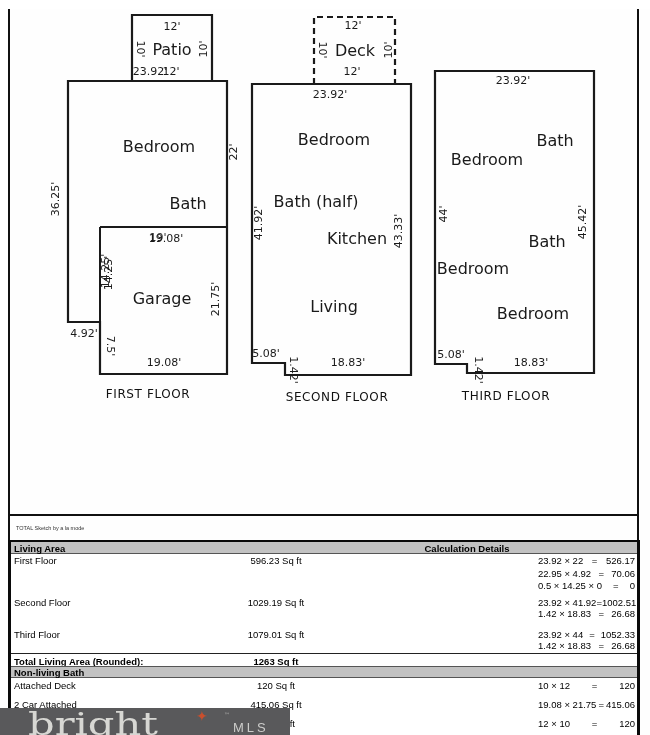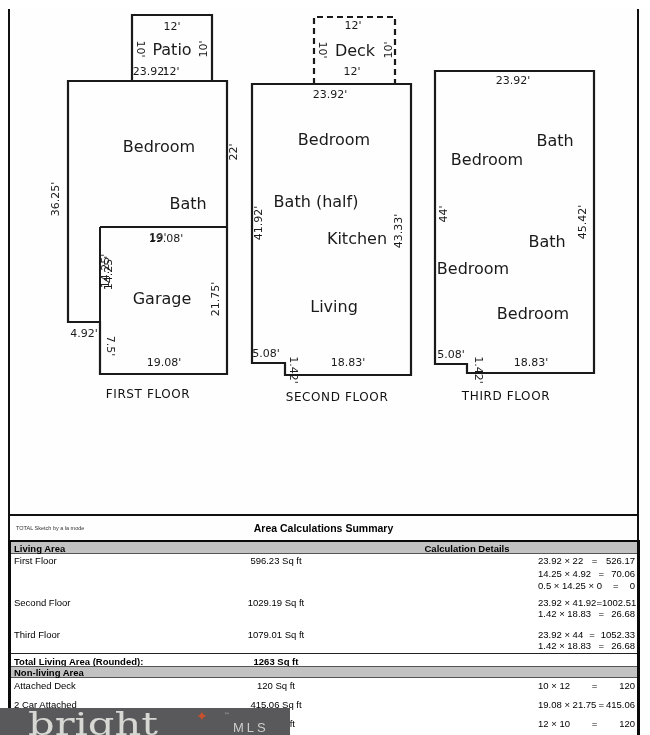--- a/index.html
+++ b/index.html
@@ -115,37 +115,36 @@
   <div class="lbl rotl" style="left:582px;top:213px">45.42'</div>
   <div class="lbl room" style="left:547px;top:232px">Bath</div>
   <div class="lbl room" style="left:473px;top:259px">Bedroom</div>
   <div class="lbl room" style="left:533px;top:304px">Bedroom</div>
   <div class="lbl" style="left:451px;top:345px">5.08'</div>
   <div class="lbl rotr" style="left:478px;top:361px">1.42'</div>
   <div class="lbl" style="left:531px;top:353px">18.83'</div>
   <div class="lbl cap" style="left:506px;top:387px">THIRD FLOOR</div>
 
   <div class="vendor">TOTAL Sketch by a la mode</div>
-  <div class="sum-title">Area Calculations Summary</div>
 
   <div class="frame table-frame"></div>
 
   <div class="band band1"></div>
   <div class="t tb" style="left:14px;top:534px">Living Area</div>
   <div class="t tb" style="left:422px;top:534px;width:90px;text-align:center">Calculation Details</div>
 
   <div class="t" style="left:14px;top:546px">First Floor</div>
   <div class="t area-col" style="top:546px">596.23 Sq ft</div>
   <div class="t calc-row" style="top:546px">
     <span>23.92 × 22</span>
       <span>=</span>
       <span>526.17</span>
   </div>
   <div class="t calc-row" style="top:559px">
-    <span>14.25 × 4.92</span>
+    <span>22.95 × 4.92</span>
       <span>=</span>
       <span>70.06</span>
   </div>
   <div class="t calc-row" style="top:571px">
     <span>0.5 × 14.25 × 0</span>
       <span>=</span>
       <span>0</span>
   </div>
 
   <div class="t" style="left:14px;top:588px">Second Floor</div>
@@ -172,21 +171,21 @@
     <span>1.42 × 18.83</span>
       <span>=</span>
       <span>26.68</span>
   </div>
 
   <div class="sep"></div>
   <div class="t tb" style="left:14px;top:647px">Total Living Area (Rounded):</div>
   <div class="t tb area-col" style="top:647px">1263 Sq ft</div>
 
   <div class="band band2"></div>
-  <div class="t tb" style="left:14px;top:658px">Non-living Area</div>
+  <div class="t tb" style="left:14px;top:658px">Non-living Bath</div>
 
   <div class="t" style="left:14px;top:671px">Attached Deck</div>
   <div class="t area-col" style="top:671px">120 Sq ft</div>
   <div class="t calc-row" style="top:671px">
     <span>10 × 12</span>
       <span>=</span>
       <span>120</span>
   </div>
 
   <div class="t" style="left:14px;top:690px">2 Car Attached</div>

